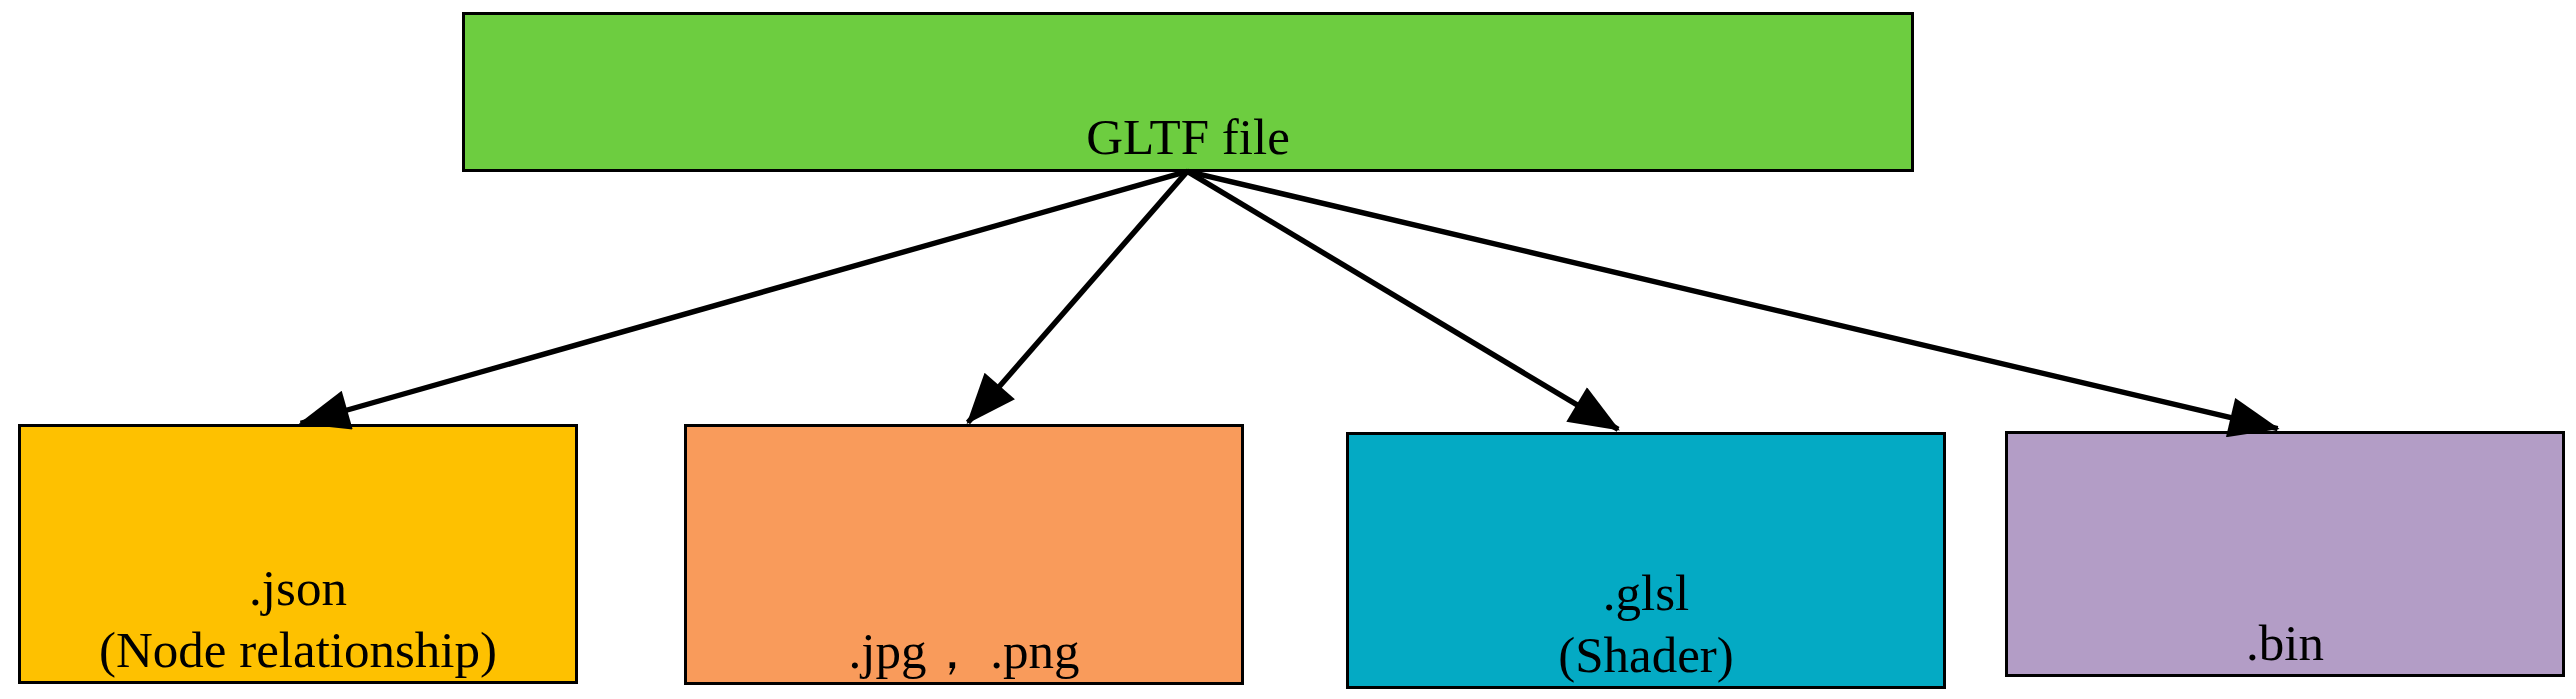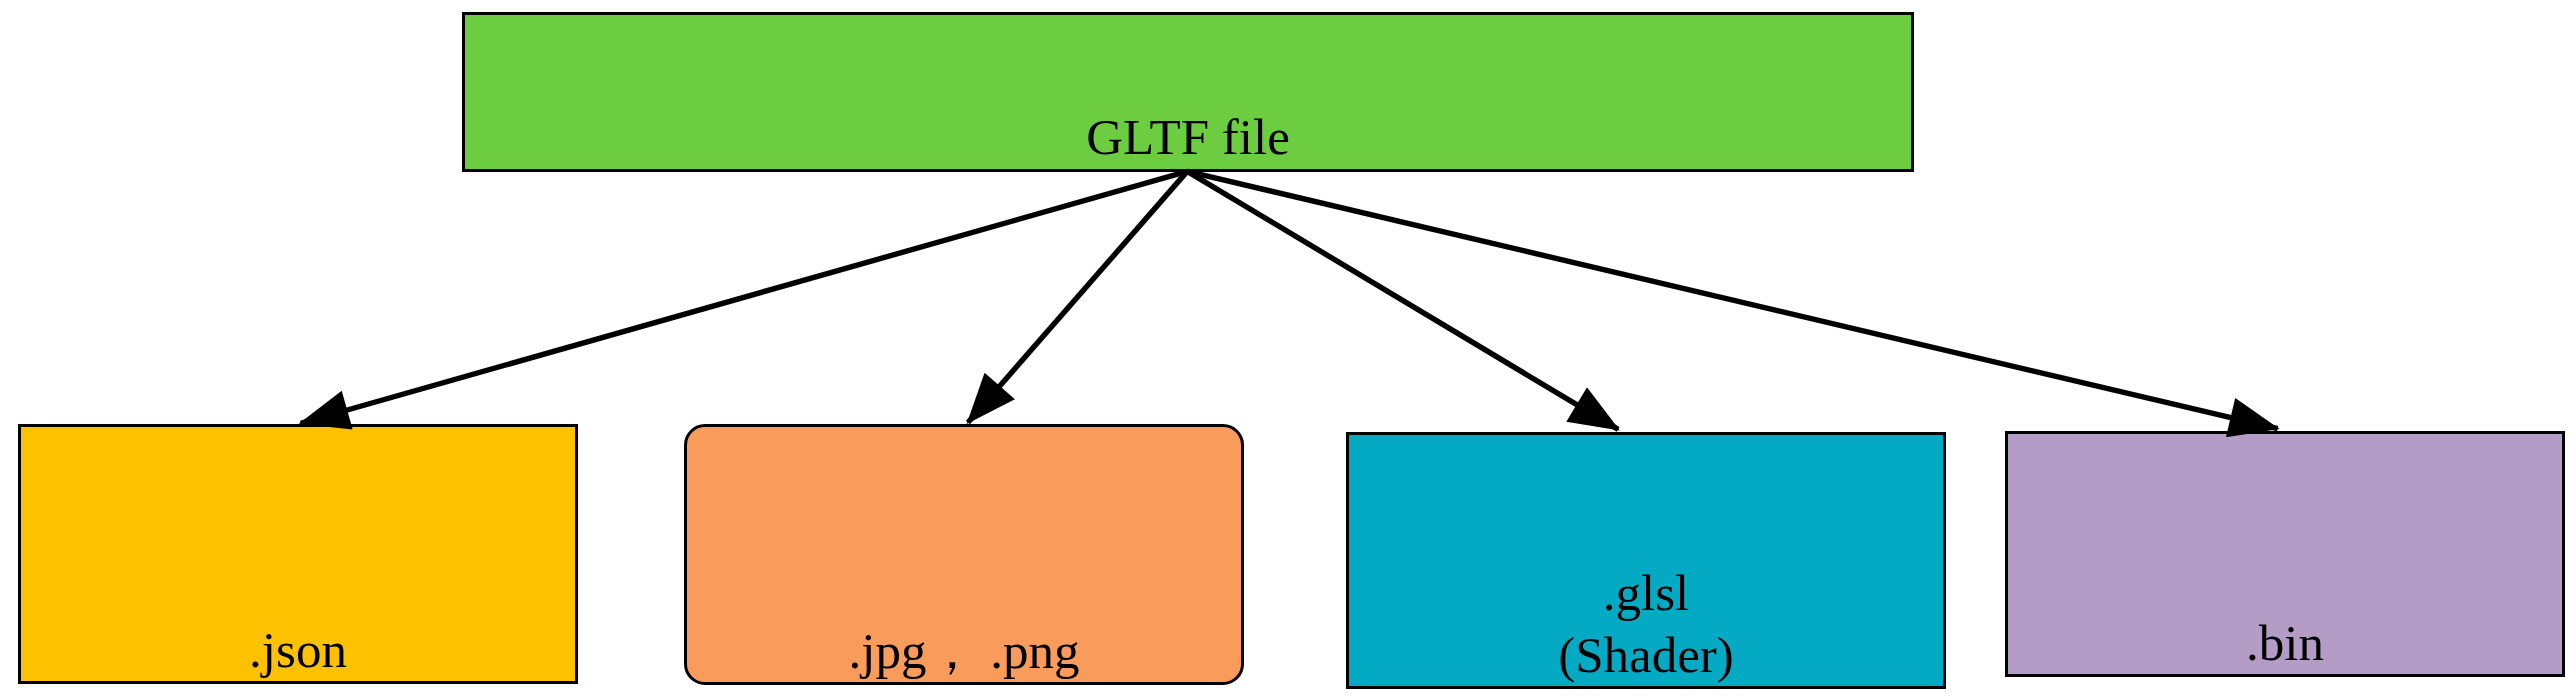--- a/index.html
+++ b/index.html
@@ -20,21 +20,21 @@
     flex-direction: column;
     align-items: center;
     justify-content: flex-end;
     text-align: center;
     font-size: 51px;
     line-height: 1.22;
   }
   .node .line { display: block; white-space: nowrap; }
   #root-node   { left: 462px;  top: 11.6px;  width: 1452px; height: 160px; }
   #node-json   { left: 18px;   top: 424px; width: 560px;  height: 260px; }
-  #node-jpgpng { left: 684px;  top: 424px; width: 560px;  height: 261px; border-radius: 21px; }
+  #node-jpgpng { left: 684px;  top: 424px; width: 560px;  height: 261px; }
   #node-glsl   { left: 1346px; top: 432px; width: 600px;  height: 257px; }
   #node-bin    { left: 2005px; top: 431px; width: 560px;  height: 246px; }
   svg.arrows {
     position: absolute;
     left: 0; top: 0;
     width: 2576px; height: 700px;
     pointer-events: none;
   }
   svg.arrows line { stroke: #000000; stroke-width: 7; }
   svg.arrows .ah  { fill: #000000; }
@@ -43,20 +43,21 @@
 <body>
 
 <div class="canvas">
 
   <div class="node" id="root-node" style="background-color: rgb(109, 205, 64);">
     <span class="line">GLTF file</span>
   </div>
 
   <div class="node" id="node-json" style="background-color: rgb(254, 193, 0);">
     <span class="line">.json</span>
+    <span class="line">(Node relationship)</span>
   </div>
 
   <div class="node" id="node-jpgpng" style="background-color: rgb(249, 155, 91);">
     <span class="line">.jpg， .png</span>
   </div>
 
   <div class="node" id="node-glsl" style="background-color: rgb(4, 170, 196);">
     <span class="line">.glsl</span>
     <span class="line">(Shader)</span>
   </div>

